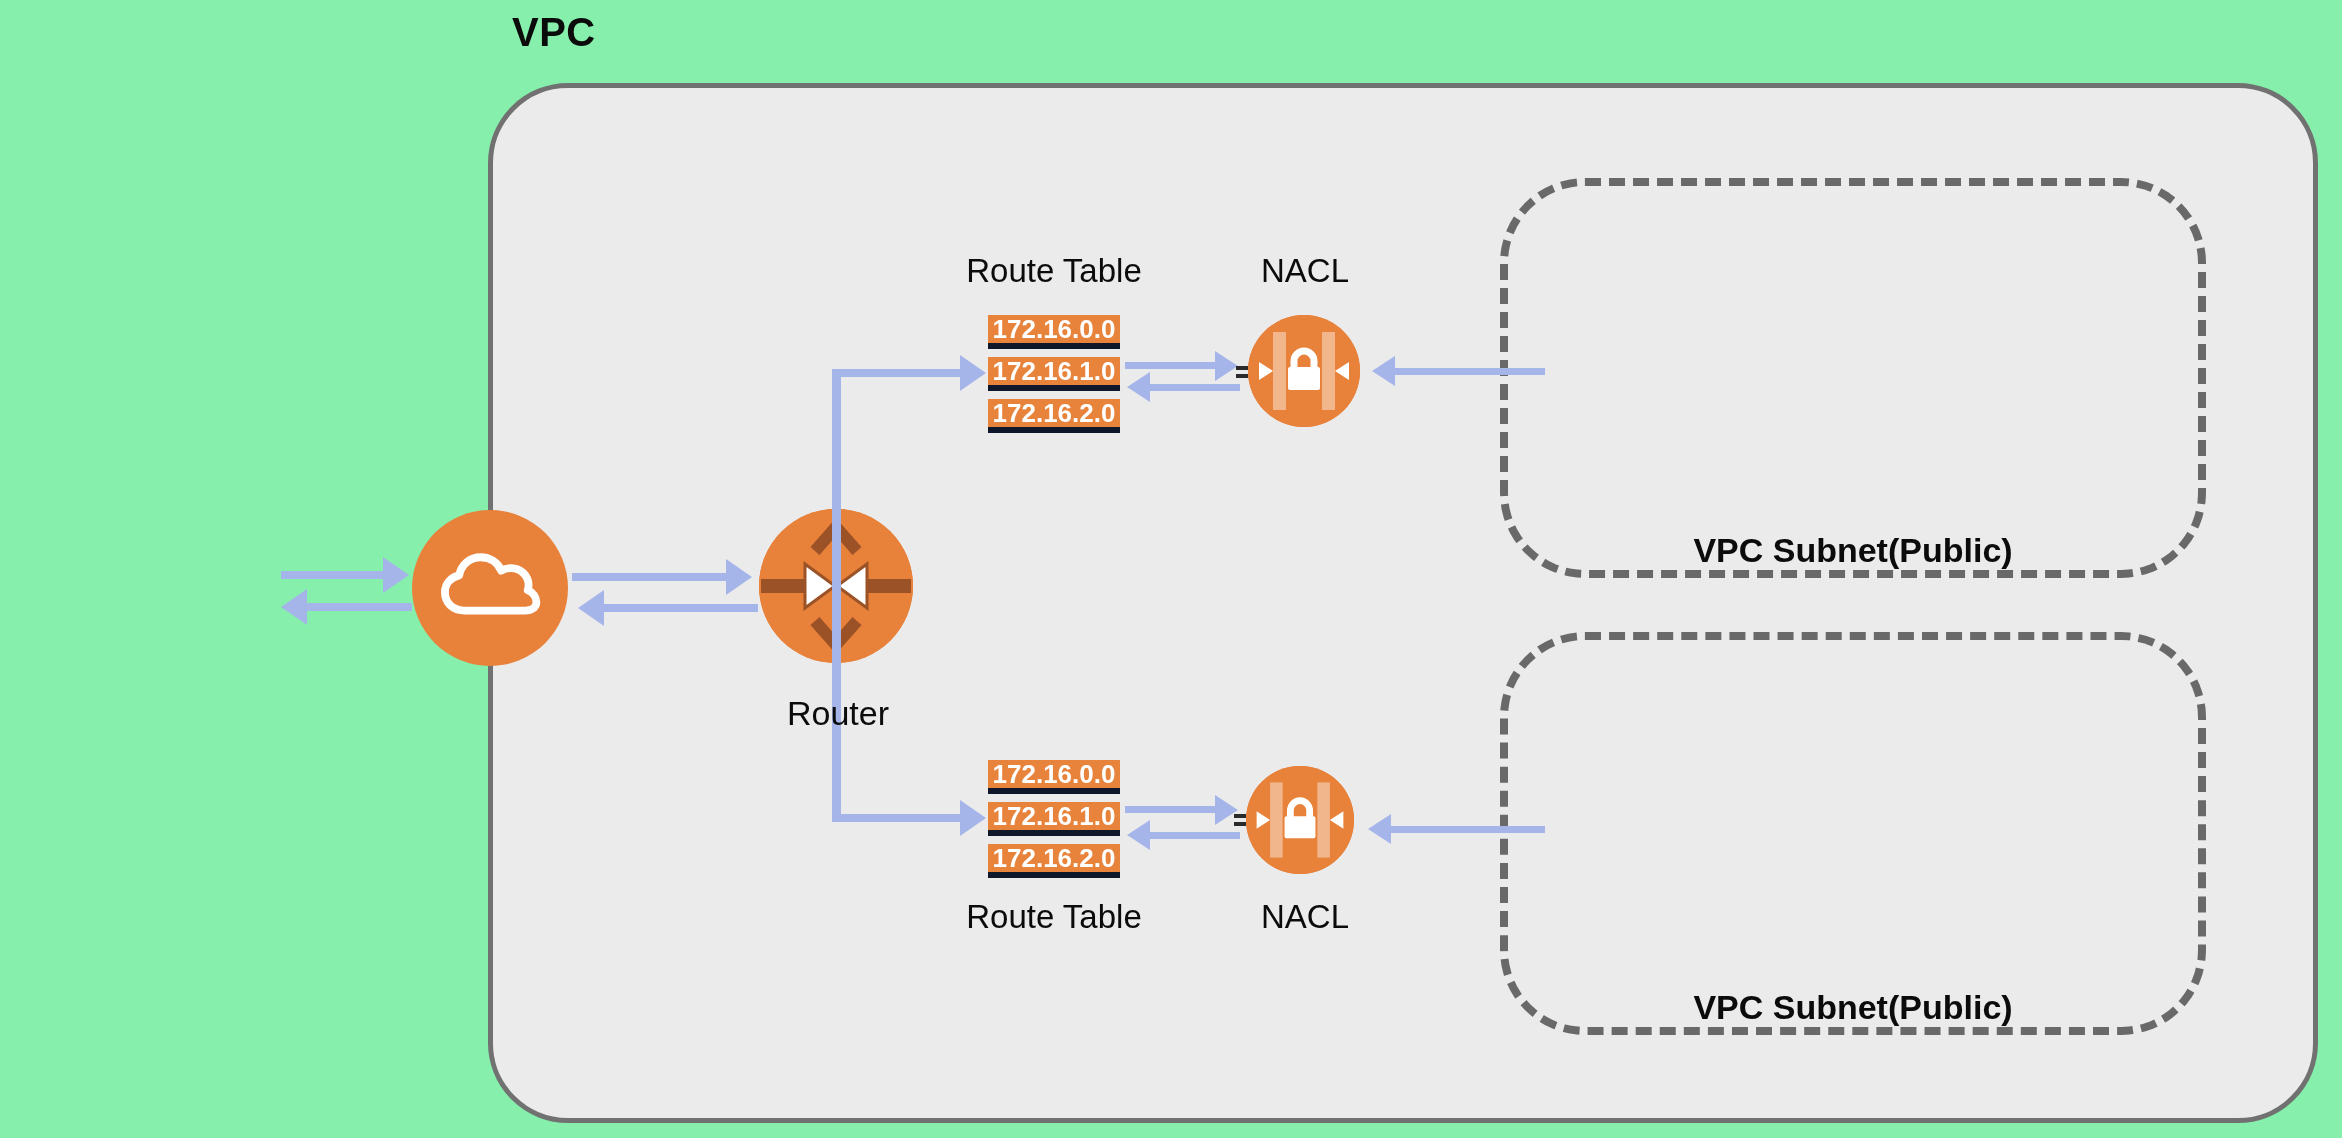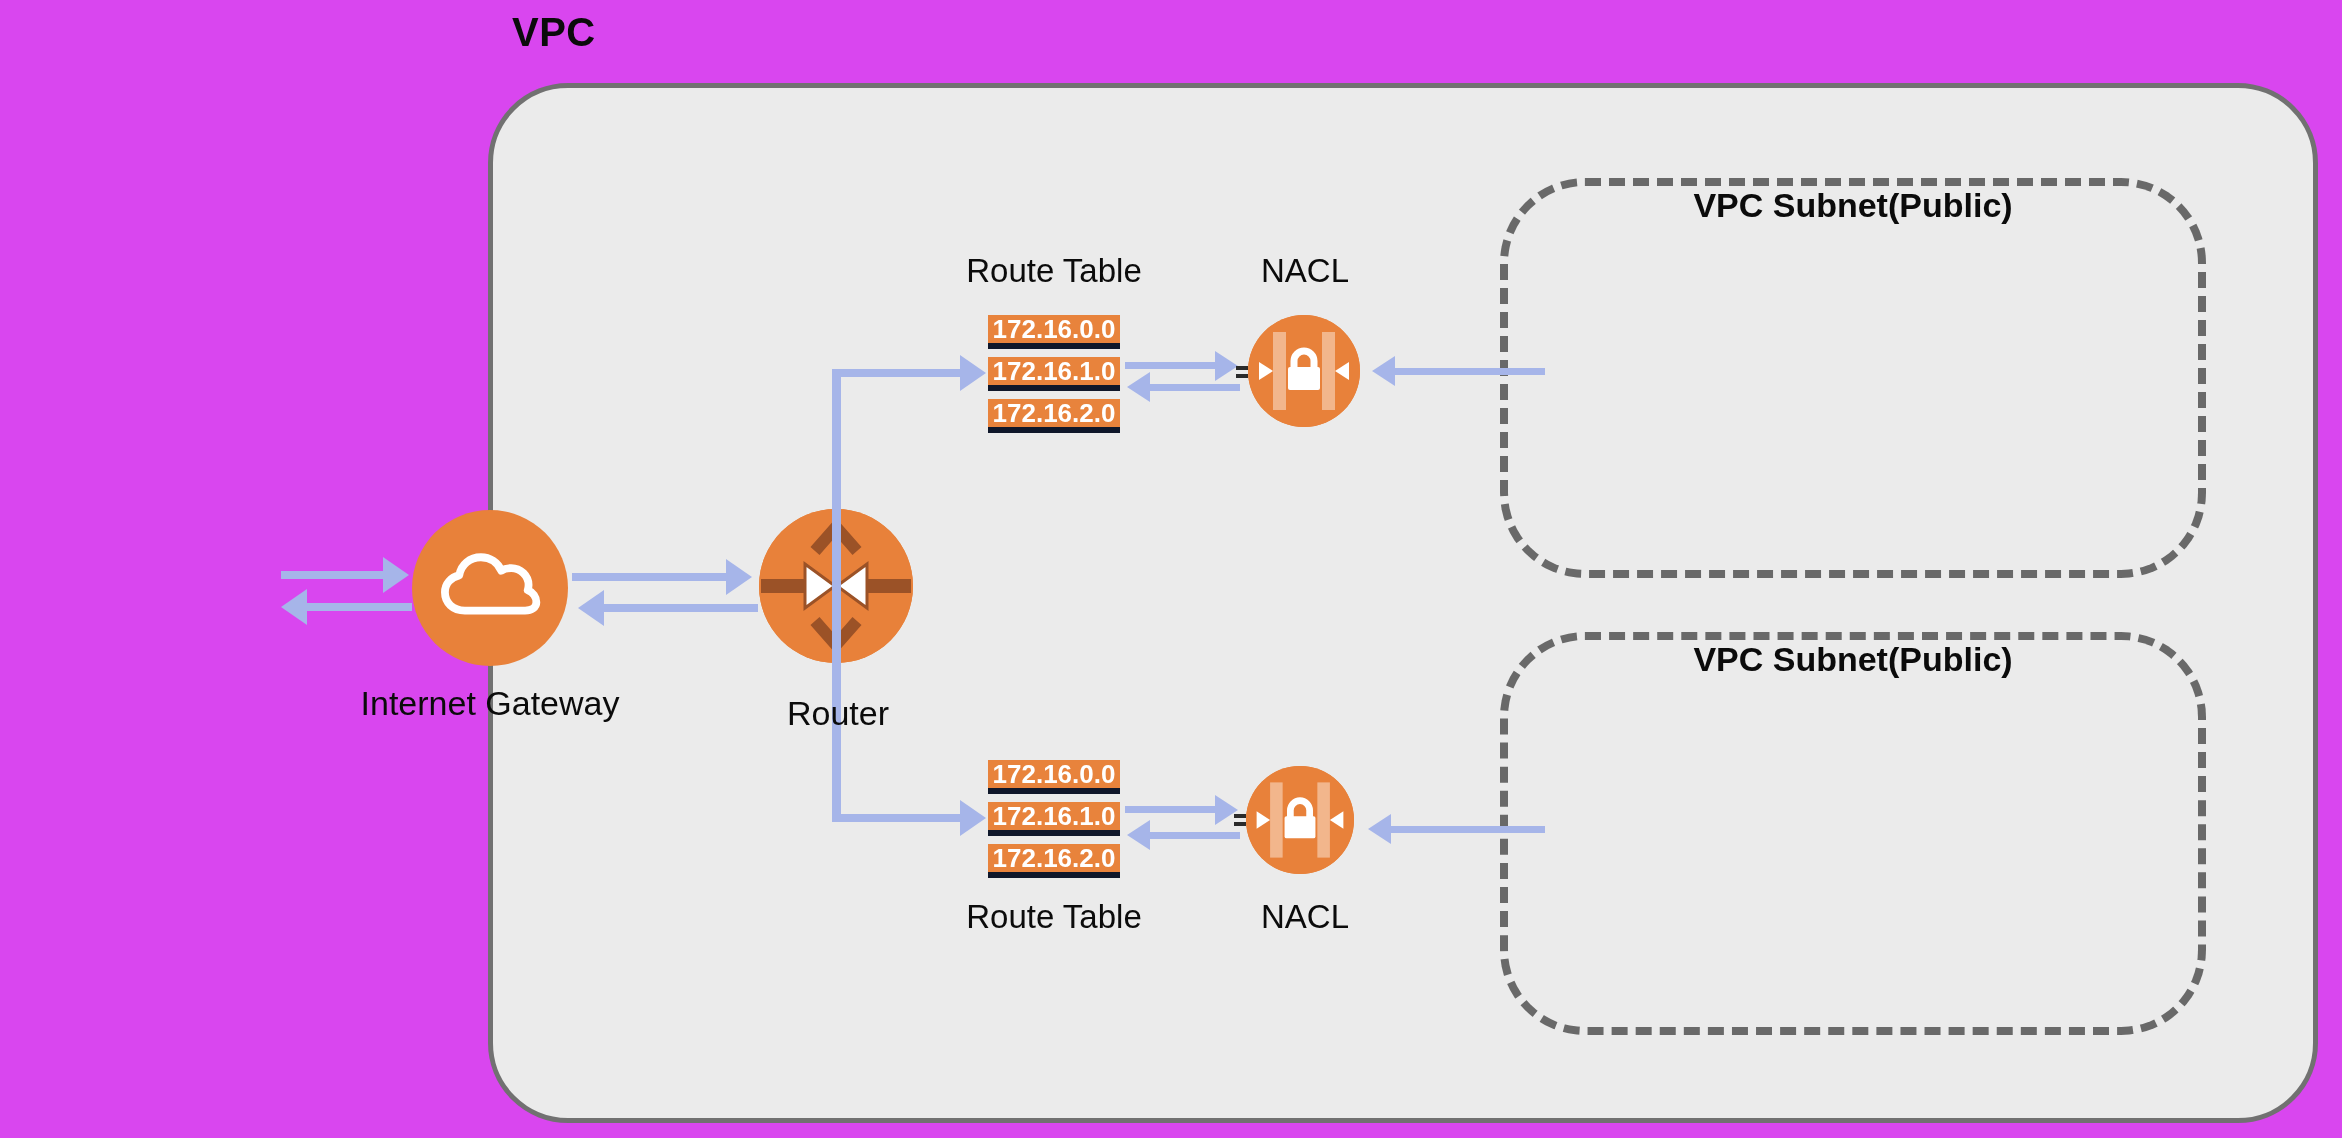--- a/index.html
+++ b/index.html
@@ -1,18 +1,18 @@
 <!DOCTYPE html>
 <html><head>
 <meta charset="utf-8">
 <style>
   html,body{margin:0;padding:0;background:#EDF1FB;}
   #canvas{
     position:relative;width:2342px;height:1138px;overflow:hidden;
-    background:#d946ef;font-family:"Liberation Sans",sans-serif;color:#0b0b0b;
+    background:#86efac;font-family:"Liberation Sans",sans-serif;color:#0b0b0b;
   }
   .abs{position:absolute;}
 
   
   .vpc-box{left:488px;top:83px;width:1820px;height:1030px;background:#EBEBEB;
     border:5px solid #717171;border-radius:80px;}
   .vpc-label{left:512px;top:10px;font-size:40px;font-weight:bold;letter-spacing:.5px;}
 
   
   .internet-box{left:18px;top:520px;width:259px;height:145px;background:#ffffff;
@@ -40,21 +40,21 @@
   
   .rt-rows{width:132px;z-index:3;}
   .rt-rows-top{left:988px;top:315px;}
   .rt-rows-bottom{left:988px;top:760px;}
   .rt-row{width:132px;height:28px;background:#E8833C;border-bottom:6px solid #0f172a;
     margin-bottom:8px;color:#fff;font-weight:bold;font-size:26px;
     display:flex;align-items:center;justify-content:center;}
 
   
   .subnet{width:690px;border:8px dashed #696969;border-radius:85px;
-    display:flex;align-items:flex-start;justify-content:center;z-index:2;}
+    display:flex;align-items:flex-end;justify-content:center;z-index:2;}
   .subnet-public{left:1500px;top:178px;height:384px;}
   .subnet-private{left:1500px;top:632px;height:387px;}
   .subnet-label{font-size:34px;font-weight:bold;text-align:center;}
 
   
   .shaft{background:#A6B5E9;z-index:4;}
   .head-right{width:0;height:0;border-top:18px solid transparent;border-bottom:18px solid transparent;
     border-left:26px solid #A6B5E9;z-index:4;}
   .head-left{width:0;height:0;border-top:18px solid transparent;border-bottom:18px solid transparent;
     border-right:26px solid #A6B5E9;z-index:4;}
@@ -88,21 +88,20 @@
   <div class="abs shaft" style="left:281px;top:571px;width:102px;height:8px;"></div>
   <div class="abs head-right" style="left:383px;top:557px;"></div>
   <div class="abs head-left" style="left:281px;top:589px;"></div>
   <div class="abs shaft" style="left:307px;top:603px;width:105px;height:8px;"></div>
 
   <div class="abs circle igw-circle">
     <svg width="104" height="74" viewBox="0 0 120 84">
       <path d="M31 68 C17 68 8 59 8 47 C8 37 15 29.5 24.5 27.5 C26.5 15 37 6.5 49.5 6.5 C60 6.5 69 12.5 73 22 C76 20 80.5 19 84.5 19 C95.5 19 104.5 28 104.5 38.5 C104.5 40.5 104.2 42.5 103.5 44.5 C109.5 47 113.5 52.5 113.5 58.5 C113.5 64.5 108 68 100.5 68 Z" fill="none" stroke="#ffffff" stroke-width="9" stroke-linejoin="round"></path>
     </svg>
   </div>
-  <div class="abs node-label igw-label">Internet Gateway</div>
 
   <div class="abs shaft" style="left:572px;top:573px;width:154px;height:8px;"></div>
   <div class="abs head-right" style="left:726px;top:559px;"></div>
   <div class="abs head-left" style="left:578px;top:590px;"></div>
   <div class="abs shaft" style="left:604px;top:604px;width:154px;height:8px;"></div>
 
   <div class="abs circle router-circle">
     <svg width="154" height="154" viewBox="0 0 154 154">
       <circle cx="77" cy="77" r="77" fill="#E8813A"></circle>
       <rect x="2" y="70" width="46" height="14" fill="#9B5227"></rect>

